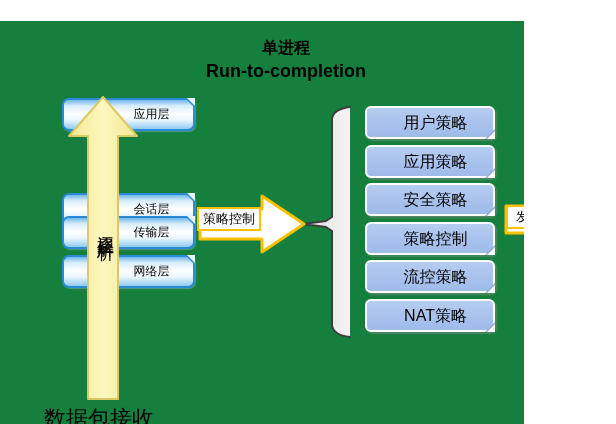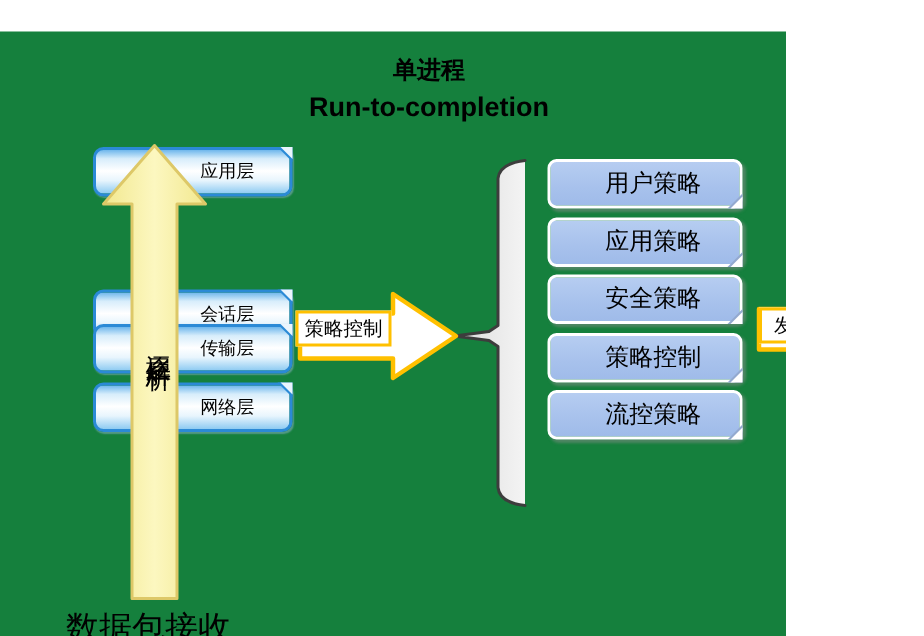--- a/index.html
+++ b/index.html
@@ -126,19 +126,22 @@
     </div>
   <div class="policy" style="top:162px">
       <span class="lbl">安全策略</span>
     </div>
   <div class="policy" style="top:201px">
       <span class="lbl">策略控制</span>
     </div>
   <div class="policy" style="top:239px">
       <span class="lbl">流控策略</span>
     </div>
+  <div class="policy" style="top:278px">
+      <span class="lbl">NAT策略</span>
+    </div>
 
   <svg class="abs" style="left:502px;top:170px;z-index:7" width="108" height="58" viewBox="0 0 108 58">
     <path d="M4 15 L70 15 L70 3 L103 28 L70 52 L70 42 L4 42 Z" fill="#ffffff" stroke="#ffc000" stroke-width="3" stroke-linejoin="round"></path>
   </svg>
   <div class="flow-label send">发送</div>
 
 </div>
 
 </body></html>

